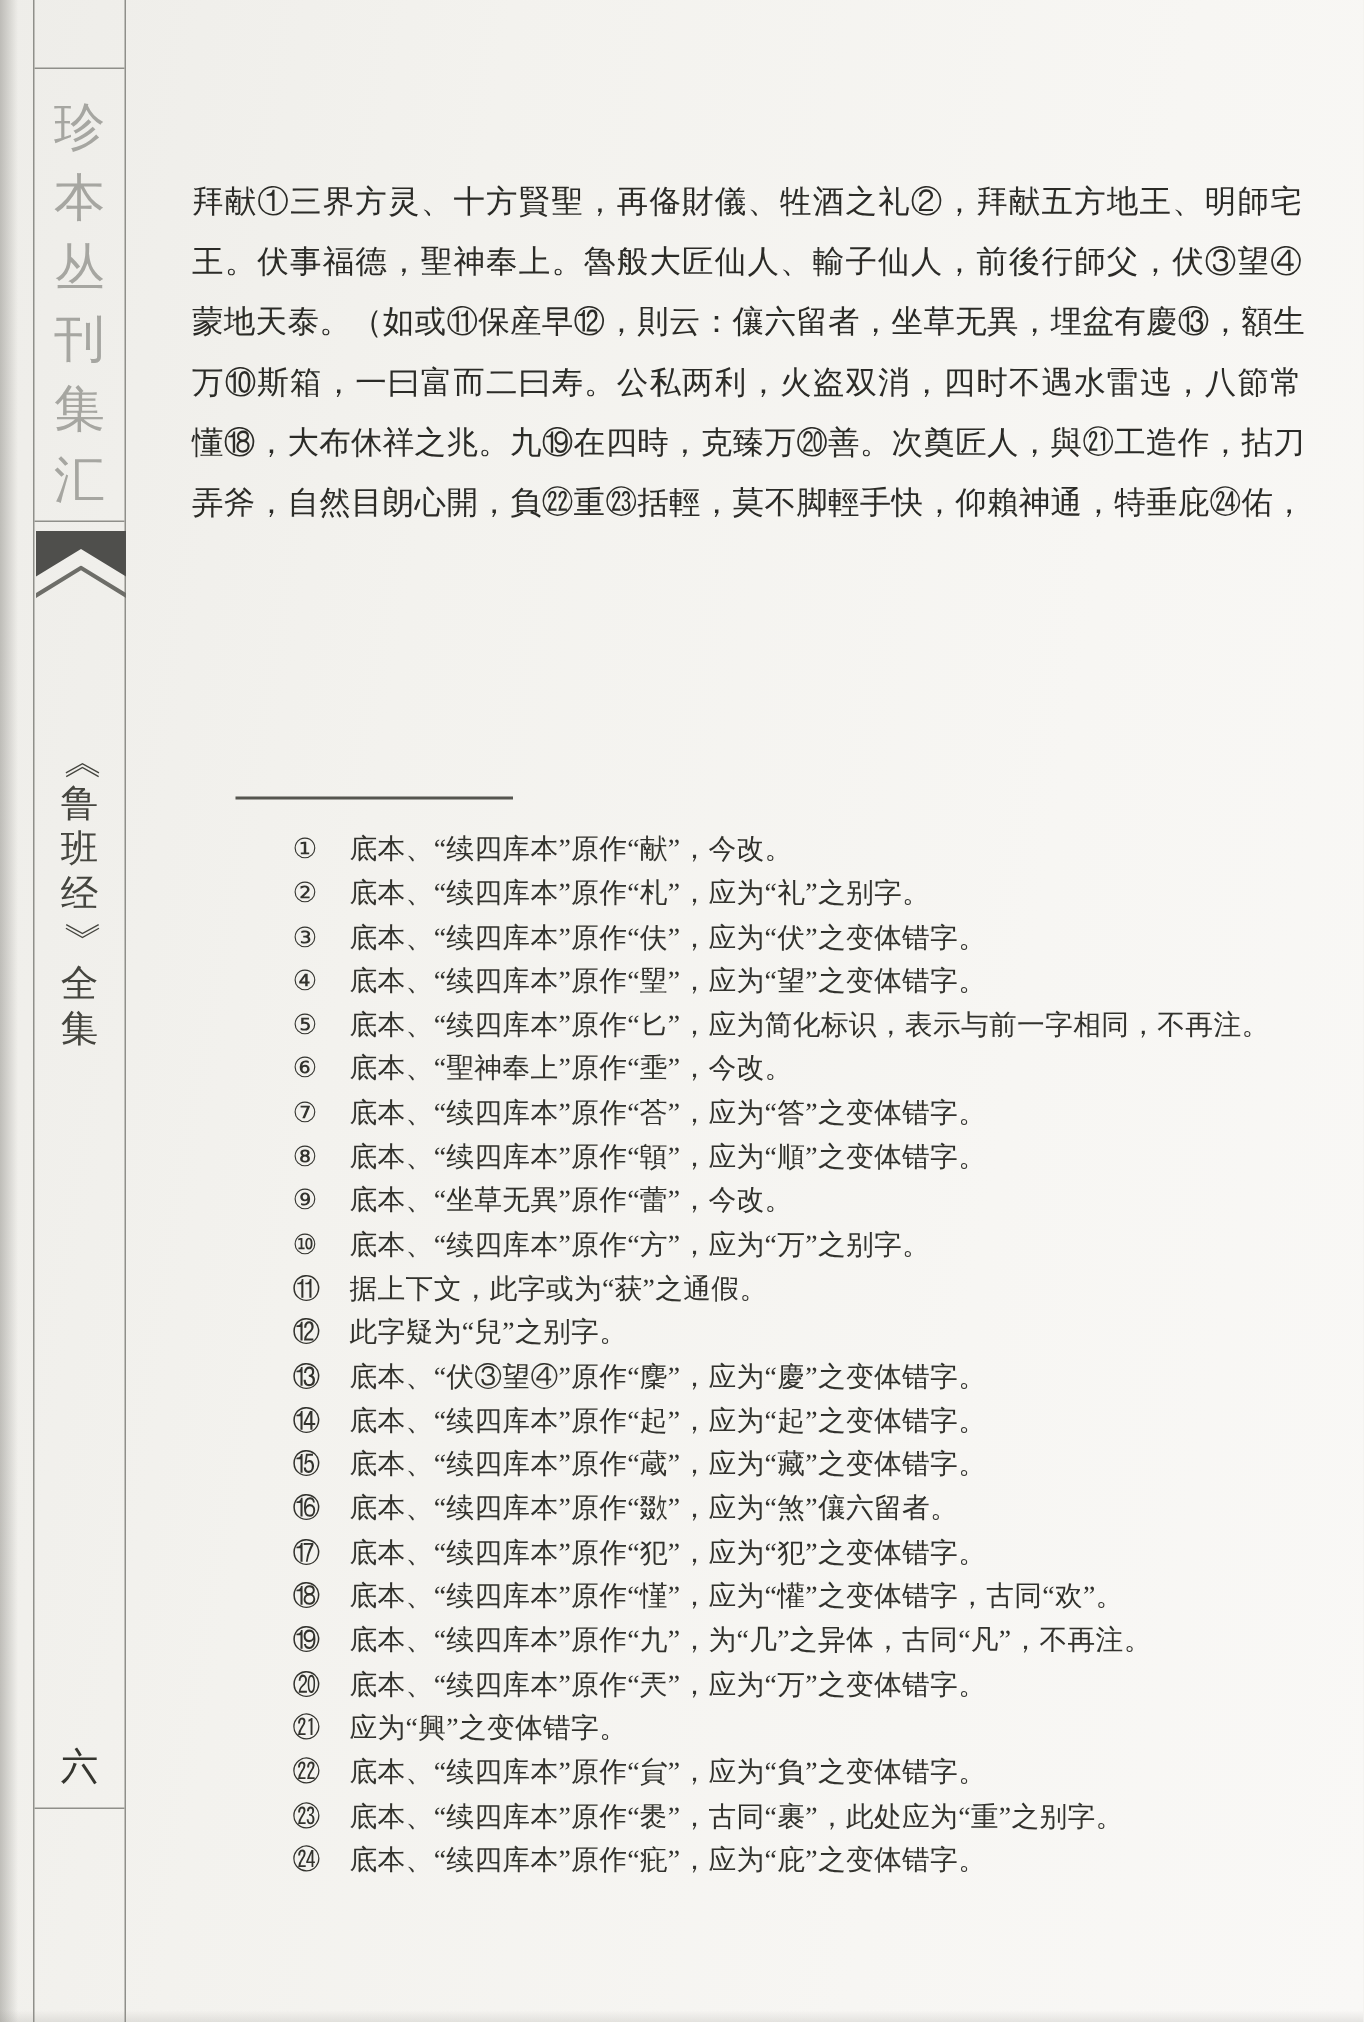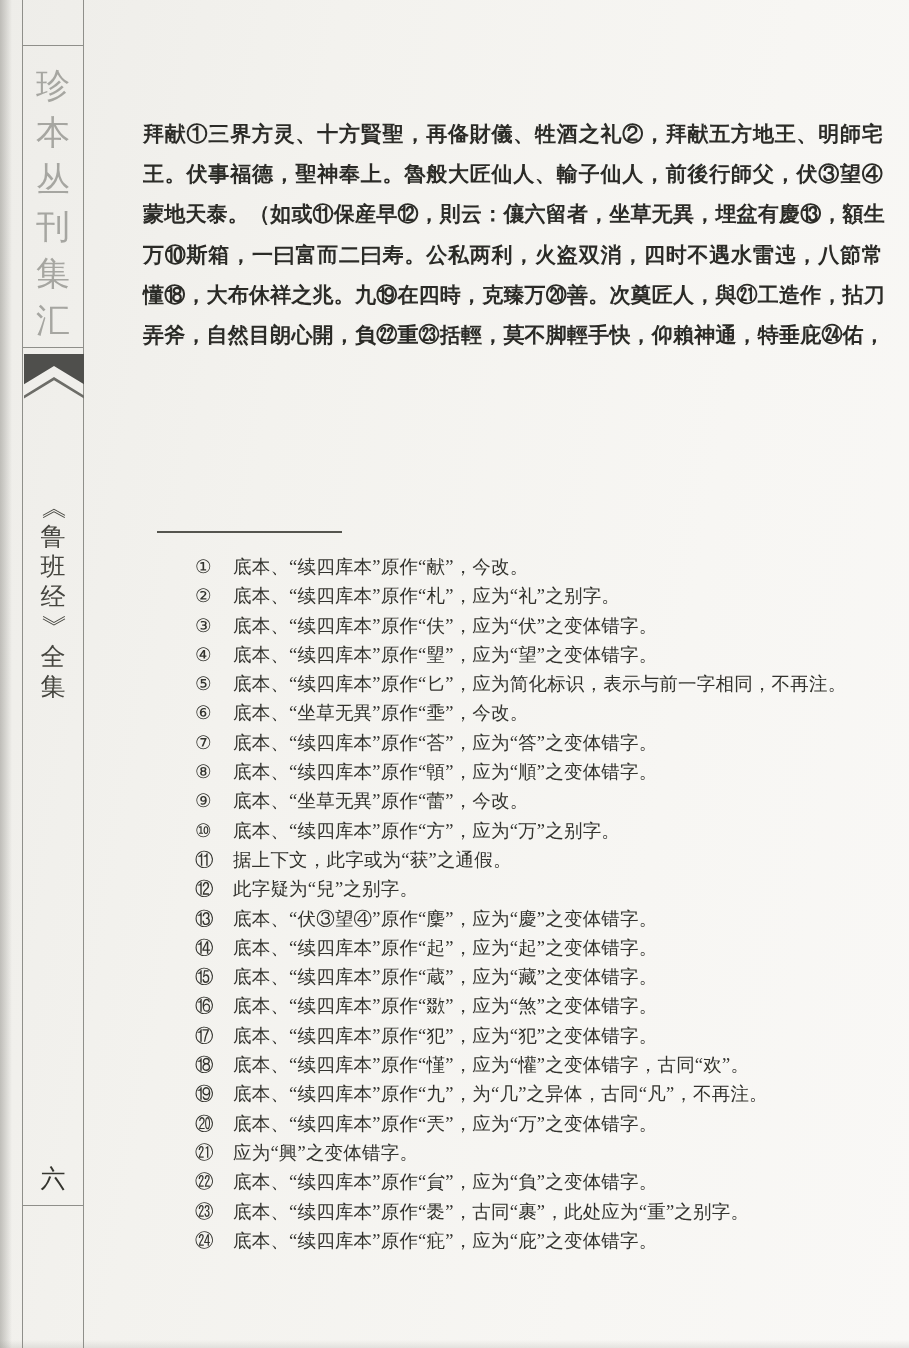--- a/index.html
+++ b/index.html
@@ -46,22 +46,22 @@
   .banner .dark{
     position:absolute;inset:0;background:#4f4f4c;
     clip-path:polygon(0% 0%,100% 0%,100% 66%,50% 26%,0% 66%);
   }
   .banner .thin{
     position:absolute;inset:0;background:#6d6d68;
     clip-path:polygon(0% 90%,50% 50%,100% 90%,100% 97%,50% 57%,0% 97%);
   }
   
   .main-text{
-    position:absolute;left:143px;top:114px;width:740px;height:366px;
-    overflow:visible;color:#2929257;font-weight:bold;
+    position:absolute;left:128px;top:114px;width:740px;height:366px;
+    overflow:visible;color:#2929257;
   }
   .mt-line{
     white-space:nowrap;height:40.2px;line-height:40.2px;
     font-size:21px;color:#2b2b27;
     text-align:justify;text-align-last:justify;
     letter-spacing:.2px;
   }
   
   .fn-sep{position:absolute;left:157px;top:531px;width:185px;height:2px;background:#55554f;}
   .fn-list{position:absolute;left:195px;top:553px;width:672px;}
@@ -139,21 +139,21 @@
       <div class="fn-row">
         <span class="fn-marker">④</span>
         <span class="fn-text">底本、“续四库本”原作“朢”，应为“望”之变体错字。</span>
       </div>
       <div class="fn-row">
         <span class="fn-marker">⑤</span>
         <span class="fn-text">底本、“续四库本”原作“匕”，应为简化标识，表示与前一字相同，不再注。</span>
       </div>
       <div class="fn-row">
         <span class="fn-marker">⑥</span>
-        <span class="fn-text">底本、“坐草无異”原作“埀”，今改。</span>
+        <span class="fn-text">底本、“聖神奉上”原作“埀”，今改。</span>
       </div>
       <div class="fn-row">
         <span class="fn-marker">⑦</span>
         <span class="fn-text">底本、“续四库本”原作“荅”，应为“答”之变体错字。</span>
       </div>
       <div class="fn-row">
         <span class="fn-marker">⑧</span>
         <span class="fn-text">底本、“续四库本”原作“顊”，应为“順”之变体错字。</span>
       </div>
       <div class="fn-row">
@@ -179,21 +179,21 @@
       <div class="fn-row">
         <span class="fn-marker">⑭</span>
         <span class="fn-text">底本、“续四库本”原作“起”，应为“起”之变体错字。</span>
       </div>
       <div class="fn-row">
         <span class="fn-marker">⑮</span>
         <span class="fn-text">底本、“续四库本”原作“蔵”，应为“藏”之变体错字。</span>
       </div>
       <div class="fn-row">
         <span class="fn-marker">⑯</span>
-        <span class="fn-text">底本、“续四库本”原作“敪”，应为“煞”之变体错字。</span>
+        <span class="fn-text">底本、“续四库本”原作“敪”，应为“煞”儴六留者。</span>
       </div>
       <div class="fn-row">
         <span class="fn-marker">⑰</span>
         <span class="fn-text">底本、“续四库本”原作“犯”，应为“犯”之变体错字。</span>
       </div>
       <div class="fn-row">
         <span class="fn-marker">⑱</span>
         <span class="fn-text">底本、“续四库本”原作“慬”，应为“懽”之变体错字，古同“欢”。</span>
       </div>
       <div class="fn-row">

